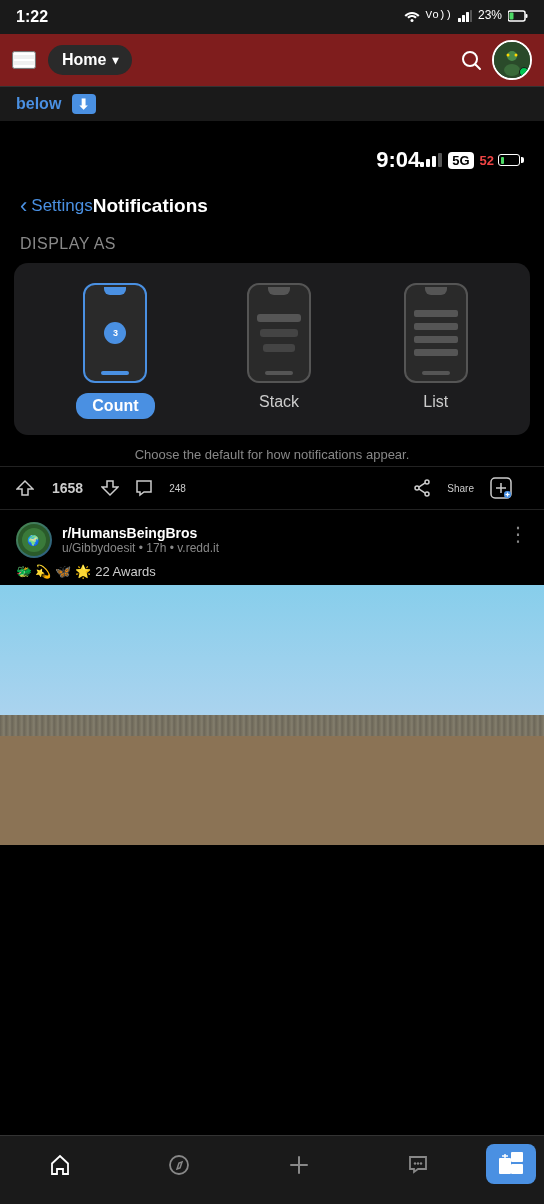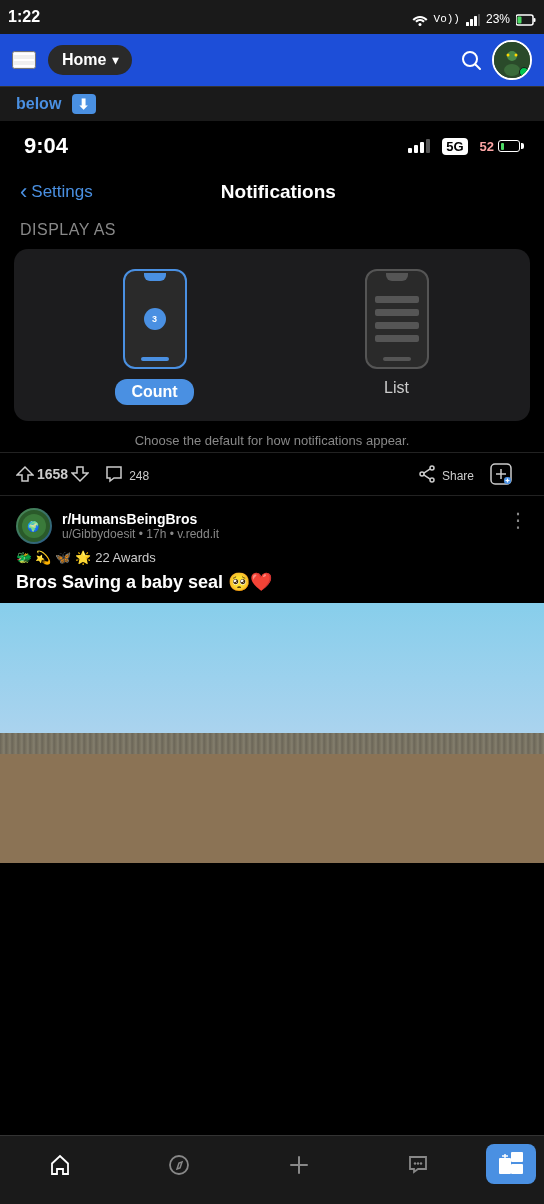--- a/index.html
+++ b/index.html
@@ -10,34 +10,34 @@
       background: #000;
       font-family: -apple-system, BlinkMacSystemFont, 'Helvetica Neue', sans-serif;
       color: #fff;
       overflow-x: hidden;
     }
 
     
     .app-status-bar {
       display: flex;
       justify-content: space-between;
-      align-items: flex-end;
-      padding: 8px 8px;
+      align-items: flex-start;
+      padding: 8px 16px;
       background: #1a1a1a;
     }
     .app-status-time { font-size: 16px; font-weight: 600; color: #fff; }
     .app-status-icons { display: flex; align-items: center; gap: 6px; font-size: 12px; color: #fff; }
 
     
     .app-header {
       display: flex;
       align-items: center;
       justify-content: space-between;
       padding: 6px 12px;
-      background: #1d4ed8;
+      background: #7f1d1d;
       border-bottom: 1px solid #333;
     }
     .app-header-left { display: flex; align-items: center; gap: 12px; }
     .hamburger { display: flex; flex-direction: column; gap: 4px; cursor: pointer; }
     .hamburger span { width: 20px; height: 2px; background: #fff; display: block; }
     .home-btn {
       background: #2a2a2a;
       border: none;
       border-radius: 20px;
       color: #fff;
@@ -73,43 +73,44 @@
       background: #1a1a1a;
       padding: 8px 16px;
       font-size: 16px;
       font-weight: 700;
       color: #4a90e2;
     }
 
     
     .ios-status-bar {
       display: flex;
-      justify-content: space-between;
+      justify-content: flex-end;
       align-items: center;
       padding: 12px 24px 8px;
       background: #000;
+      margin-top: 14px;
     }
     .ios-time { font-size: 22px; font-weight: 600; color: #fff; }
-    .ios-status-right { display: flex; align-items: center; gap: 12px; }
+    .ios-status-right { display: flex; align-items: center; gap: 6px; }
     .signal-bars { display: flex; align-items: flex-end; gap: 2px; }
     .signal-bars span {
       background: #fff;
       width: 4px;
       border-radius: 1px;
       display: inline-block;
     }
     .ios-5g {
       font-size: 13px; font-weight: 700; color: #fff;
       background: #fff; color: #000;
       border-radius: 4px;
       padding: 1px 4px;
     }
     .ios-battery {
       display: flex; align-items: center;
-      font-size: 13px; font-weight: 600; color: #fca5a5;
+      font-size: 13px; font-weight: 600; color: #ef4444;
     }
     .battery-icon {
       width: 22px; height: 12px;
       border: 1.5px solid #fff;
       border-radius: 3px;
       position: relative;
       display: inline-flex;
       align-items: center;
       padding: 1.5px;
       margin-left: 4px;
@@ -148,21 +149,20 @@
       align-items: center;
       color: #4a90e2;
       font-size: 17px;
       background: none;
       border: none;
       cursor: pointer;
       gap: 4px;
     }
     .notif-title {
       flex: 1;
-      text-align: center;
       font-size: 19px;
       font-weight: 700;
       color: #fff;
       margin-right: 60px;
     }
 
     .display-as-label {
       font-size: 16px;
       color: #888;
       padding: 0 20px 10px;
@@ -258,33 +258,33 @@
       display: flex;
       align-items: center;
       padding: 10px 16px;
       gap: 0;
       border-top: 1px solid #222;
       border-bottom: 1px solid #222;
     }
     .vote-section {
       display: flex;
       align-items: center;
-      gap: 3px;
+      gap: 18px;
       margin-right: 16px;
     }
     .vote-btn { background: none; border: none; cursor: pointer; }
     .vote-count { font-size: 14px; color: #ccc; font-weight: 600; }
     .action-btn {
       display: flex;
-      align-items: flex-end;
-      gap: 6px;
+      align-items: center;
+      gap: 16px;
       background: none;
       border: none;
       color: #ccc;
-      font-size: 12px;
+      font-size: 10px;
       cursor: pointer;
       margin-right: 16px;
     }
     .action-spacer { flex: 1; }
 
     
     .post-card {
       padding: 12px 16px 0;
       background: #000;
     }
@@ -474,20 +474,32 @@
       <div class="phone-mockup selected">
         <div class="phone-notch"></div>
         <div class="phone-screen-area">
           <div class="count-badge">3</div>
         </div>
         <div style="width:28px; height:4px; background:#4a90e2; border-radius:2px; margin-bottom:6px;"></div>
       </div>
       <span class="option-label selected-label">Count</span>
     </div>
 
+    <div class="display-option">
+      <div class="phone-mockup">
+        <div class="phone-notch"></div>
+        <div class="phone-screen-area">
+          <div style="background:#555; border-radius:3px; height:8px; width:44px; margin:2px 0;"></div>
+          <div style="background:#444; border-radius:3px; height:8px; width:38px; margin:2px 0;"></div>
+          <div style="background:#444; border-radius:3px; height:8px; width:32px; margin:2px 0;"></div>
+        </div>
+        <div style="width:28px; height:4px; background:#555; border-radius:2px; margin-bottom:6px;"></div>
+      </div>
+      <span class="option-label">Stack</span>
+    </div>
 
     <div class="display-option">
       <div class="phone-mockup">
         <div class="phone-notch"></div>
         <div class="phone-screen-area">
           <div style="background:#555; border-radius:2px; height:7px; width:44px; margin:1.5px 0;"></div>
           <div style="background:#555; border-radius:2px; height:7px; width:44px; margin:1.5px 0;"></div>
           <div style="background:#555; border-radius:2px; height:7px; width:44px; margin:1.5px 0;"></div>
           <div style="background:#555; border-radius:2px; height:7px; width:44px; margin:1.5px 0;"></div>
         </div>
@@ -572,21 +584,20 @@
   </div>
 
   <div class="awards">
     <span>🐲</span>
     <span>💫</span>
     <span>🦋</span>
     <span>🌟</span>
     <span>22 Awards</span>
   </div>
 
-  <div class="post-title">Bros Saving a baby seal 🥺❤️</div>
 
   <div class="post-image">
     <div class="image-sky"></div>
     <div class="image-crowd"></div>
     <div class="image-ground"></div>
   </div>
 </div>
 
 <div class="bottom-nav">
   <button class="nav-item active">

